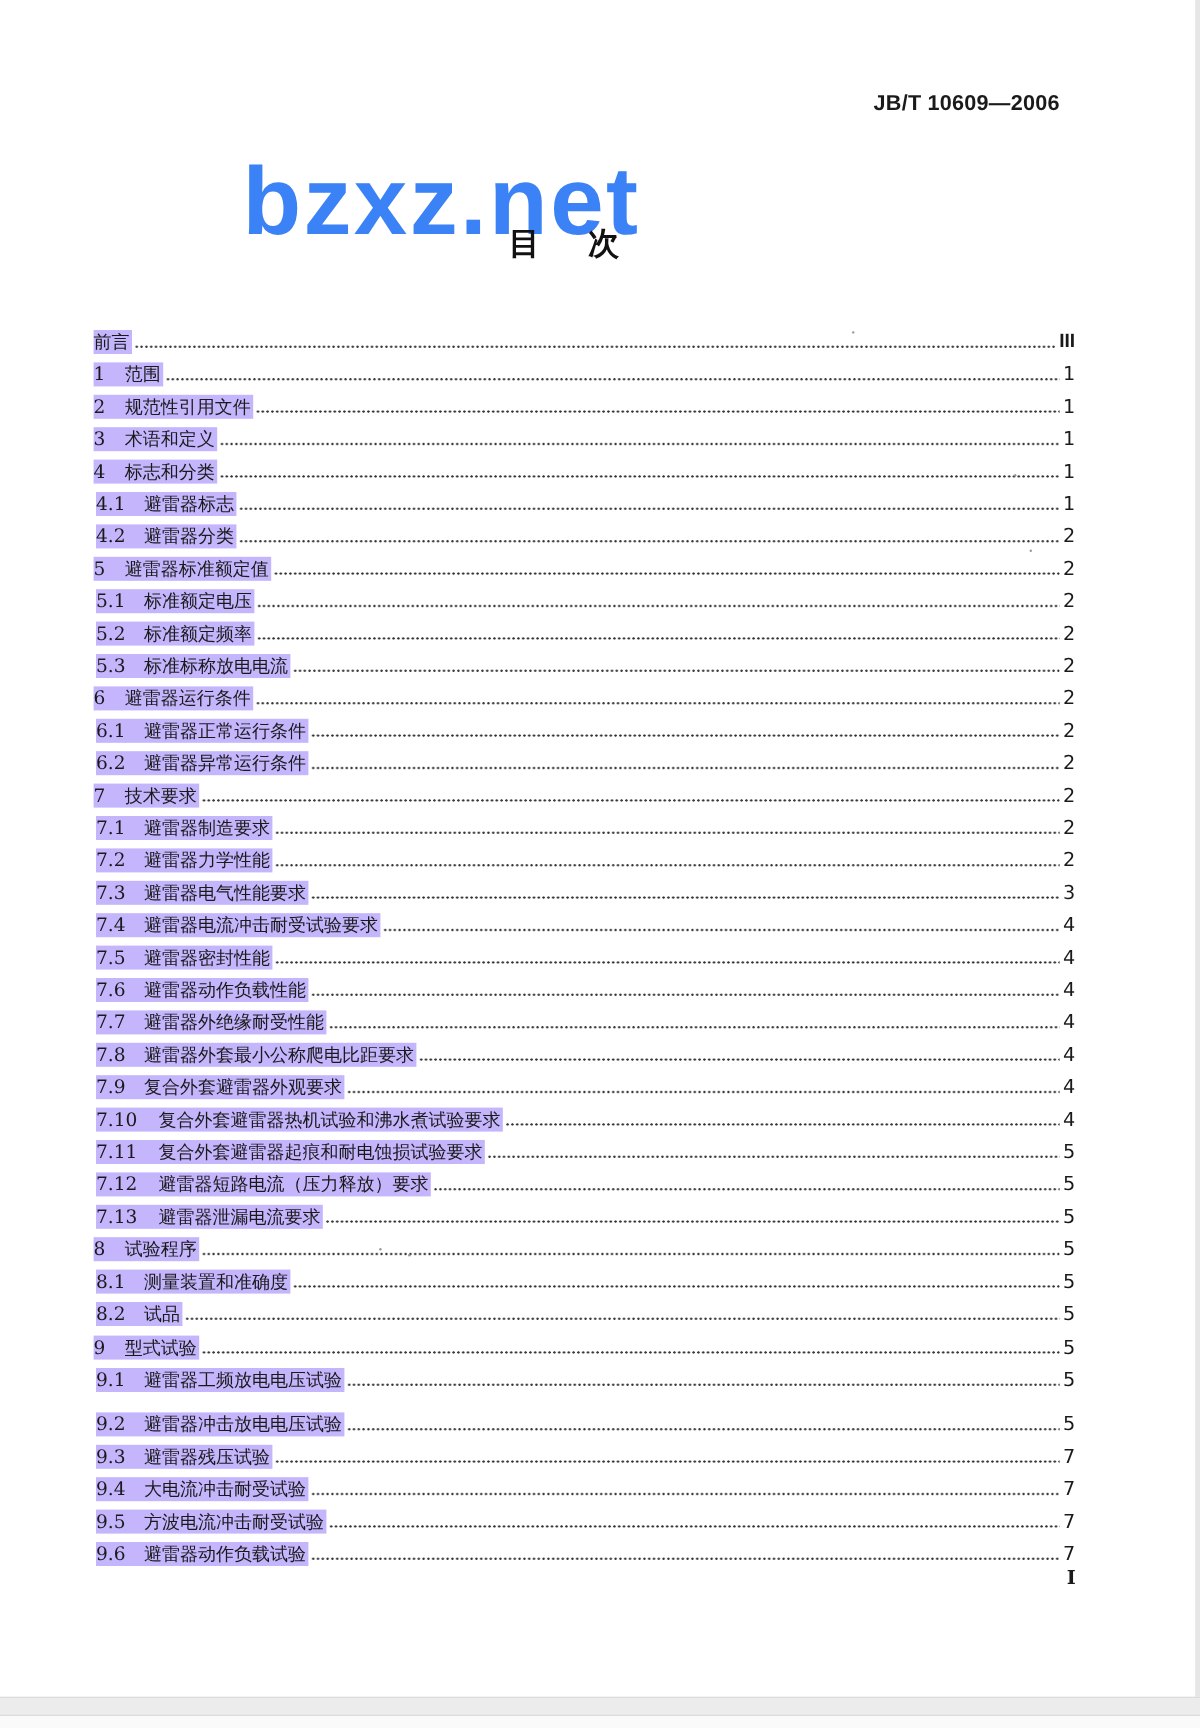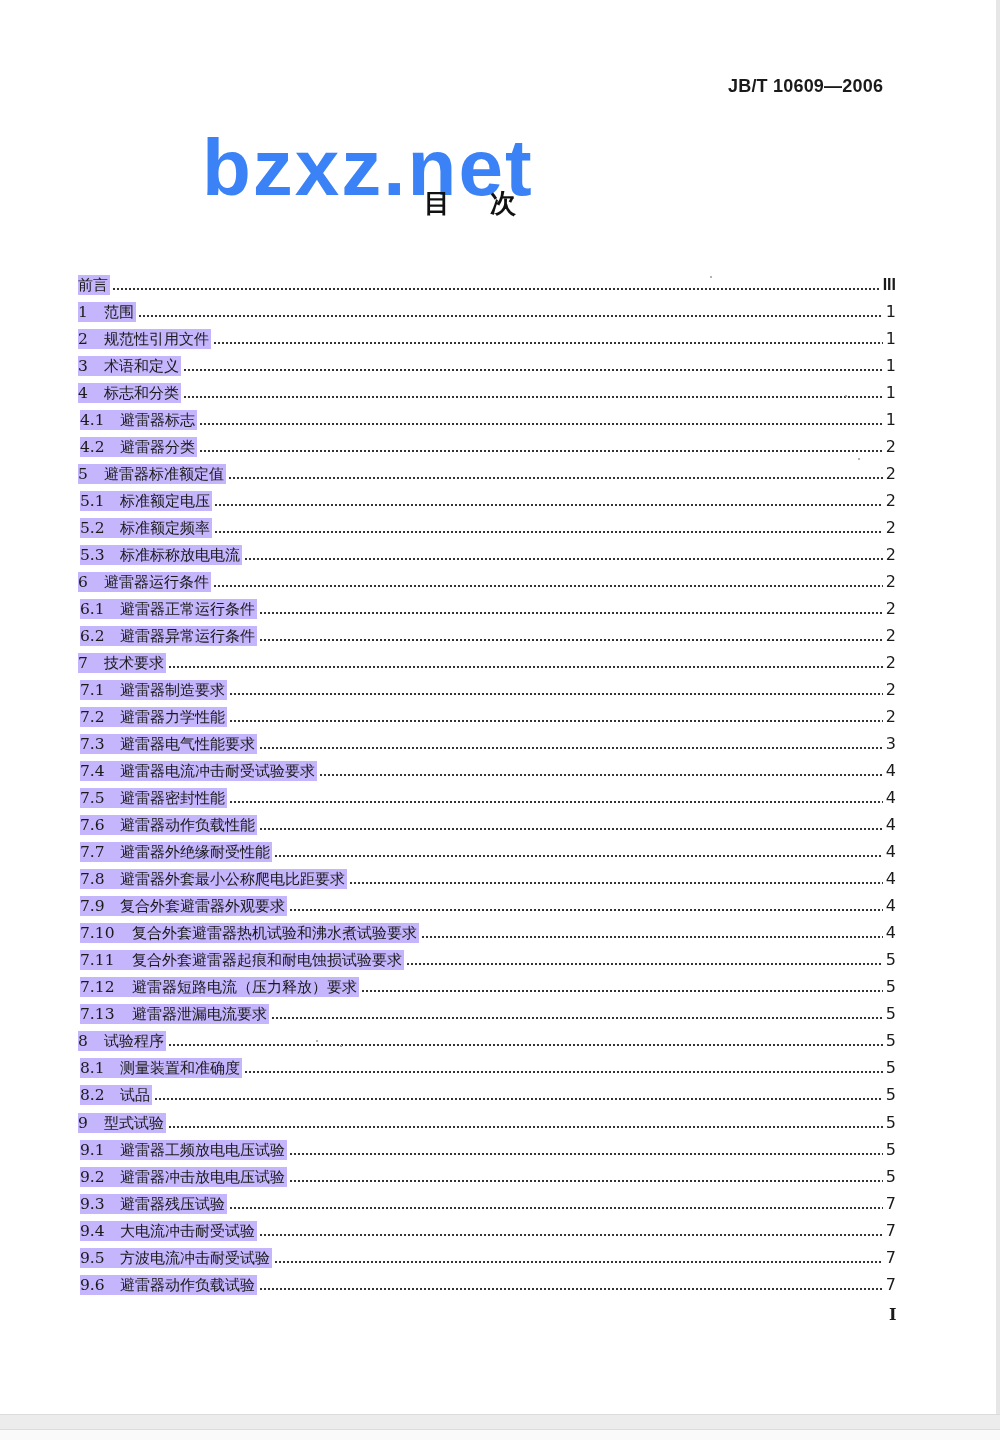--- a/index.html
+++ b/index.html
@@ -346,21 +346,21 @@
         <span class="page-no">5</span>
       </li>
       <li class="toc-row lvl1" style="padding-left: 2px;">
         <span class="label">
           <span class="num">9.1</span>
           <span class="text">避雷器工频放电电压试验</span>
         </span>
         <span class="dots"></span>
         <span class="page-no">5</span>
       </li>
-      <li class="toc-row lvl1" style="padding-left: 2px;">
+      <li class="toc-row lvl1" style="padding-left: 2px; margin-top: 10px;">
         <span class="label">
           <span class="num">9.2</span>
           <span class="text">避雷器冲击放电电压试验</span>
         </span>
         <span class="dots"></span>
         <span class="page-no">5</span>
       </li>
       <li class="toc-row lvl1" style="padding-left: 2px;">
         <span class="label">
           <span class="num">9.3</span>

